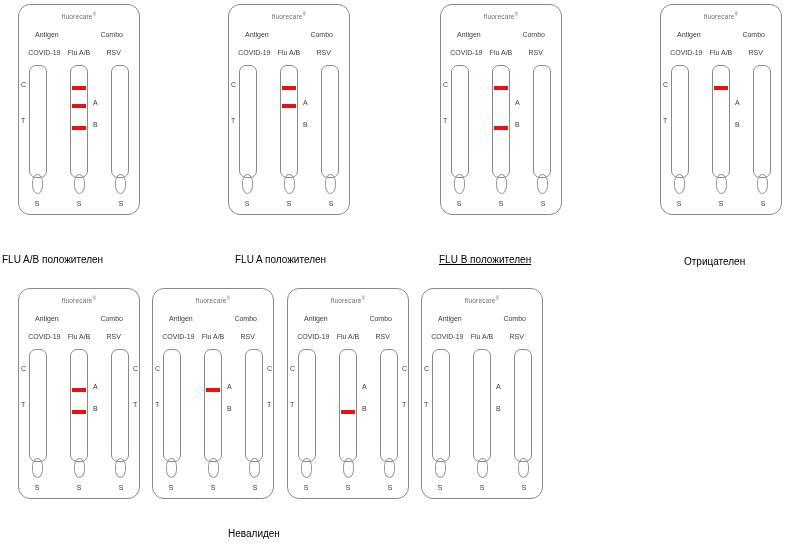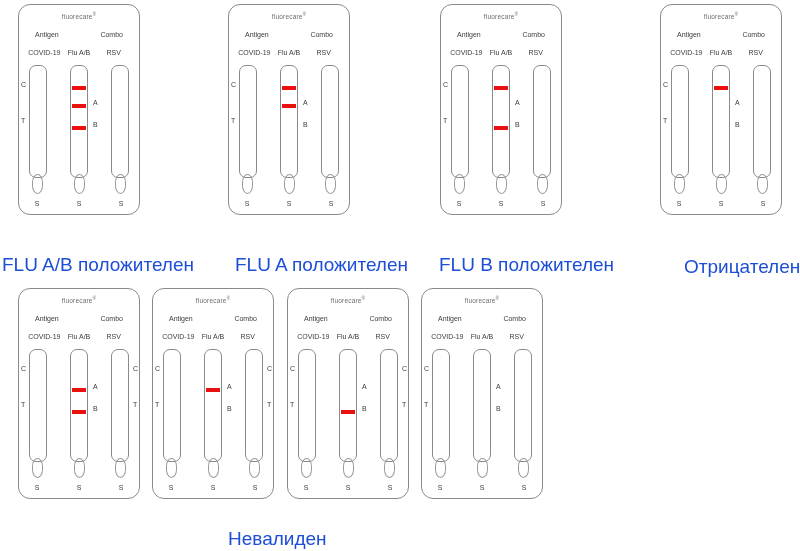--- a/index.html
+++ b/index.html
@@ -137,22 +137,22 @@
     color: #3b3b3b;
   }
   .slab { position: absolute; width: 12px; text-align: center; }
   .slab.p1 { left: 4px; }
   .slab.p2 { left: 50%; margin-left: -6px; }
   .slab.p3 { right: 4px; }
 
   
   .caption {
     position: absolute;
-    font-size: 19px;
-    color: #1d4ed8;
+    font-size: 10px;
+    color: #000000;
     white-space: nowrap;
   }
 </style>
 </head>
 <body>
 
 <div class="stage">
 
   <div class="cassette" style="left:18px; top:4px; width:122px; height:211px;">
     <div class="brand">
@@ -297,21 +297,21 @@
     </div>
     <div class="slabels">
       <div class="slab p1">S</div>
       <div class="slab p2">S</div>
       <div class="slab p3">S</div>
     </div>
   </div>
 
   <div class="caption" style="left:2px; top:254px;">FLU A/B положителен</div>
   <div class="caption" style="left:235px; top:254px;">FLU A положителен</div>
-  <div class="caption" style="left:439px; top:254px;">FLU B положителен</div>
+  <div class="caption" style="left:439px; top:254px;text-decoration:underline;">FLU B положителен</div>
   <div class="caption" style="left:684px; top:256px;">Отрицателен</div>
 
   <div class="cassette" style="left:18px; top:288px; width:122px; height:211px;">
     <div class="brand">
       <span>fluorecare</span><sup>®</sup>
     </div>
     <div class="antigen-row">
       <span>Antigen</span>
       <span>Combo</span>
     </div>

